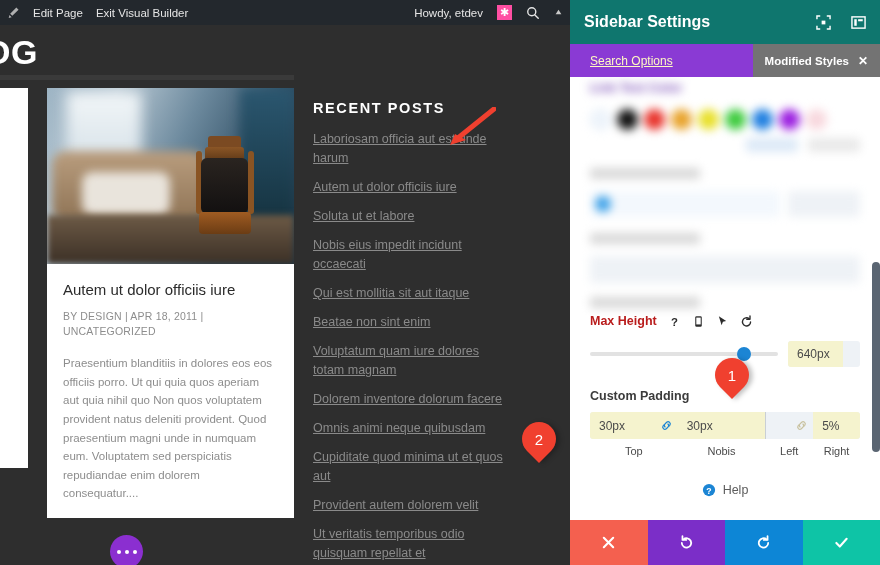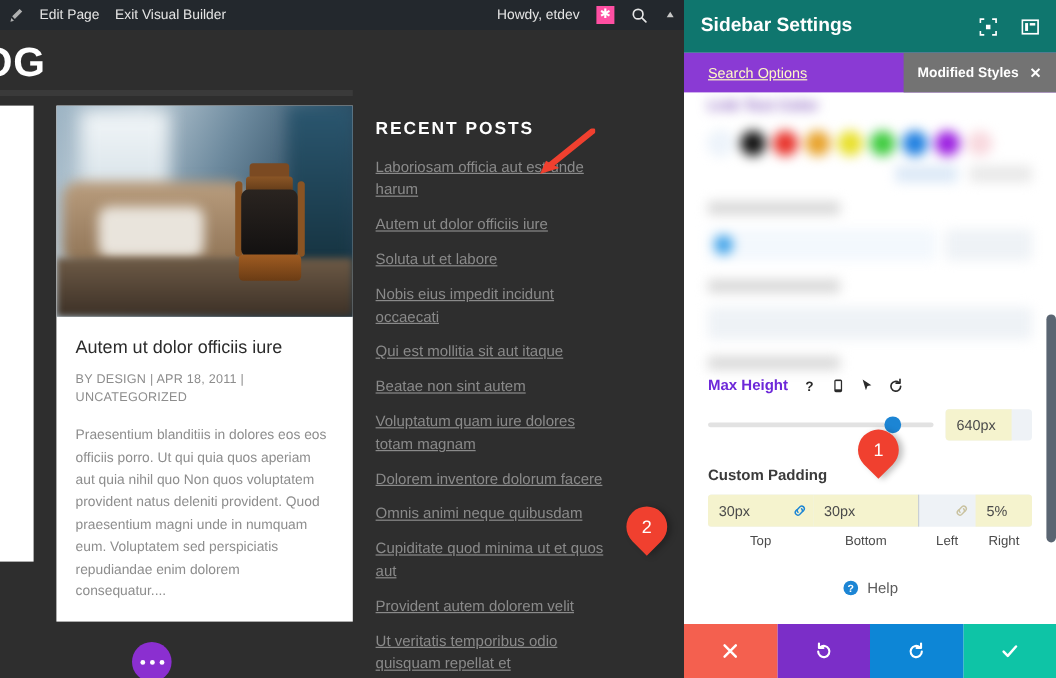--- a/index.html
+++ b/index.html
@@ -142,21 +142,21 @@
   .bz-lbl { margin-top: 16px; height: 11px; width: 110px; background: #d8d8d8; border-radius: 2px; }
   .bz-row { display: flex; align-items: center; gap: 8px; margin-top: 12px; }
   .bz-field { flex: 1; height: 26px; background: #f3f8fd; border-radius: 3px; position: relative; }
   .bz-dot { position: absolute; left: 5px; top: 5px; width: 16px; height: 16px; border-radius: 50%; background: #3aa0e8; }
   .bz-small { width: 72px; height: 26px; background: #eef2f6; border-radius: 3px; }
   .bz-sel { margin-top: 12px; height: 27px; background: #eef2f6; border-radius: 3px; }
 
   
   .sec { padding: 0 20px; }
   .sec-row { display: flex; align-items: center; gap: 11px; }
-  .lbl { font-size: 12.5px; font-weight: 700; color: #6d28d9; }
+  .lbl { font-size: 12.5px; font-weight: 700; color: #b91c1c; }
   .mic { width: 13px; height: 13px; display: block; }
   .slider-row { display: flex; align-items: center; gap: 10px; margin-top: 13px; }
   .track { flex: 1; height: 4px; background: #e2e2e2; border-radius: 3px; position: relative; }
   .knob { position: absolute; left: 78%; top: -5px; width: 14px; height: 14px; border-radius: 50%; background: #1c85d4; }
   .valbox {
     width: 72px; height: 26px; background: #eef2f6; border-radius: 3px;
     display: flex; align-items: center; position: relative;
   }
   .valbox .fill {
     position: absolute; left: 0; top: 0; height: 100%; width: 55px;
@@ -271,21 +271,21 @@
     </div>
 
     <div class="widget">
       <div class="widget-h">RECENT POSTS</div>
       <div id="widget-links">
           <a>Laboriosam officia aut est unde harum</a>
           <a>Autem ut dolor officiis iure</a>
           <a>Soluta ut et labore</a>
           <a>Nobis eius impedit incidunt occaecati</a>
           <a>Qui est mollitia sit aut itaque</a>
-          <a>Beatae non sint autem</a>
+          <a>Beatae non sint enim</a>
           <a>Voluptatum quam iure dolores totam magnam</a>
           <a>Dolorem inventore dolorum facere</a>
           <a>Omnis animi neque quibusdam</a>
           <a>Cupiditate quod minima ut et quos aut</a>
           <a>Provident autem dolorem velit</a>
           <a>Ut veritatis temporibus odio quisquam repellat et</a>
           <a>Nobis occaecati possimus minus</a>
         </div>
     </div>
 
@@ -419,21 +419,21 @@
                   <path d="M9.8 6.2a2.7 2.7 0 010 3.8l-2 2a2.7 2.7 0 01-3.8-3.8l1-1" fill="none" stroke="#c9c2a0" stroke-width="1.5" stroke-linecap="round"></path>
                 </svg>
               </span>
             </div>
             <div class="pc yel" style="width: 47px;">
               <span class="pv">5%</span>
             </div>
           </div>
         <div class="pad-labels" id="pad-labels">
             <span style="width: 88px;">Top</span>
-            <span style="width: 88px;">Bottom</span>
+            <span style="width: 88px;">Nobis</span>
             <span style="width: 48px;">Left</span>
             <span style="width: 47px;">Right</span>
           </div>
       </div>
 
       <div class="help-row">
         <span>
           <svg class="help-ic" viewBox="0 0 16 16">
               <circle cx="8" cy="8" r="7" fill="#1c85d4"></circle>
               <text x="8" y="12" font-size="10" font-weight="700" fill="#fff" text-anchor="middle" font-family="Liberation Sans">?</text>

